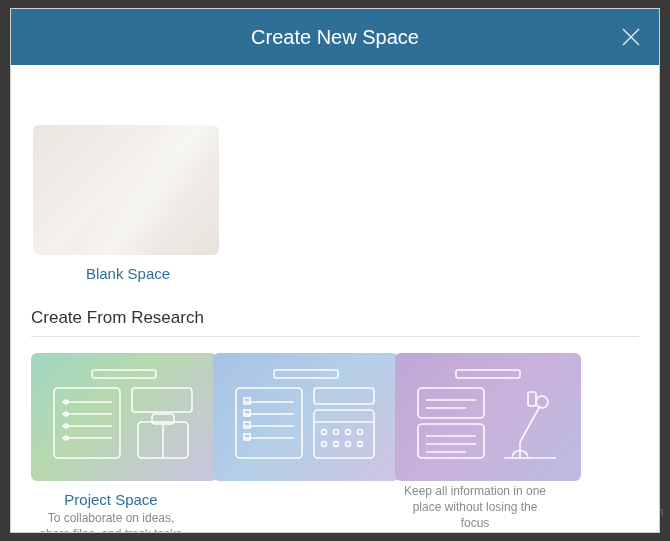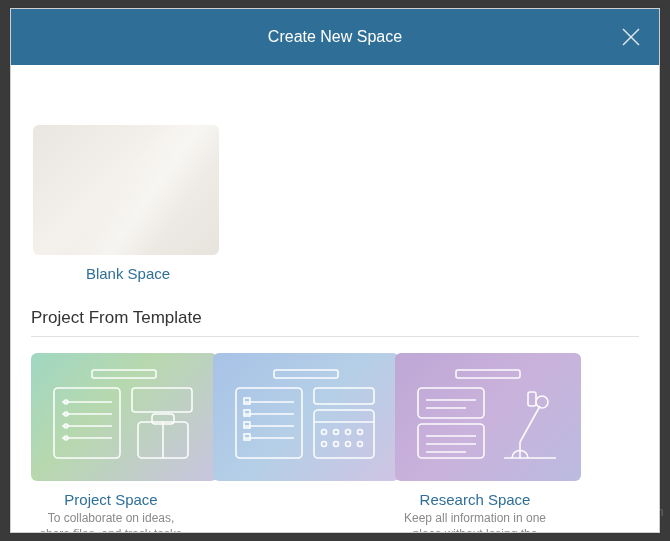--- a/index.html
+++ b/index.html
@@ -7,21 +7,21 @@
   .backdrop { width:670px; height:541px; background:#3a3a3a; position:relative; }
   .modal {
     position:absolute; left:10px; top:8px; width:650px; height:525px;
     background:#ffffff; border:1px solid #cfcfcf; display:flex; flex-direction:column;
     box-shadow:0 0 0 1px rgba(0,0,0,.05);
   }
   .modal-header {
     height:56px; background:#2f6f97;
     display:flex; align-items:center; justify-content:center; position:relative;
   }
-  .modal-title { color:#ffffff; font-size:16px; font-weight:400;text-align:center; }
+  .modal-title { color:#ffffff; font-size:20px; font-weight:400;text-align:center; }
   .close-btn {
     position:absolute; right:14px; top:14px; width:28px; height:28px;
     cursor:pointer; display:flex; align-items:center; justify-content:center;
   }
   .close-btn svg { stroke:#dfe9ef; stroke-width:1.5; }
   .modal-body { flex:1; padding:0 20px 20px 20px; overflow:auto; }
 
   .blank-row { display:flex; padding-top:60px; padding-left:2px; }
   .blank-card { width:190px; cursor:pointer; }
   .blank-thumb {
@@ -70,21 +70,21 @@
 
     <div class="modal-body">
 
       <div class="blank-row">
         <div class="blank-card">
           <div class="blank-thumb"></div>
           <div class="card-title">Blank Space</div>
         </div>
       </div>
 
-      <div class="section-title">Project From Template</div>
+      <div class="section-title">Create From Research</div>
       <div class="divider"></div>
 
       <div class="template-row">
 
         <div class="tmpl-card">
           <div class="tmpl-thumb grad-green">
             <svg width="160" height="110" viewBox="0 0 160 110">
               <rect x="48" y="8" width="64" height="8" rx="2"></rect>
               <rect x="10" y="26" width="66" height="70" rx="4"></rect>
               <line x1="18" y1="40" x2="68" y2="40"></line>
@@ -145,21 +145,20 @@
                 <line x1="18" y1="82" x2="68" y2="82"></line>
                 <line x1="18" y1="90" x2="58" y2="90"></line>
               <line x1="96" y1="96" x2="148" y2="96"></line>
               <line x1="112" y1="96" x2="112" y2="80"></line>
               <path d="M112 80 L132 44"></path>
               <circle cx="134" cy="40" r="6"></circle>
               <rect x="120" y="30" width="8" height="14" rx="2"></rect>
               <path d="M104 96 C104 86 120 86 120 96"></path>
             </svg>
           </div>
-          <div class="tmpl-title">Research Space</div>
           <div class="tmpl-desc">Keep all information in one place without losing the focus</div>
         </div>
 
       </div>
     </div>
   </div>
   <div class="watermark">www.iham.com</div>
 </div>
 
 </body></html>

